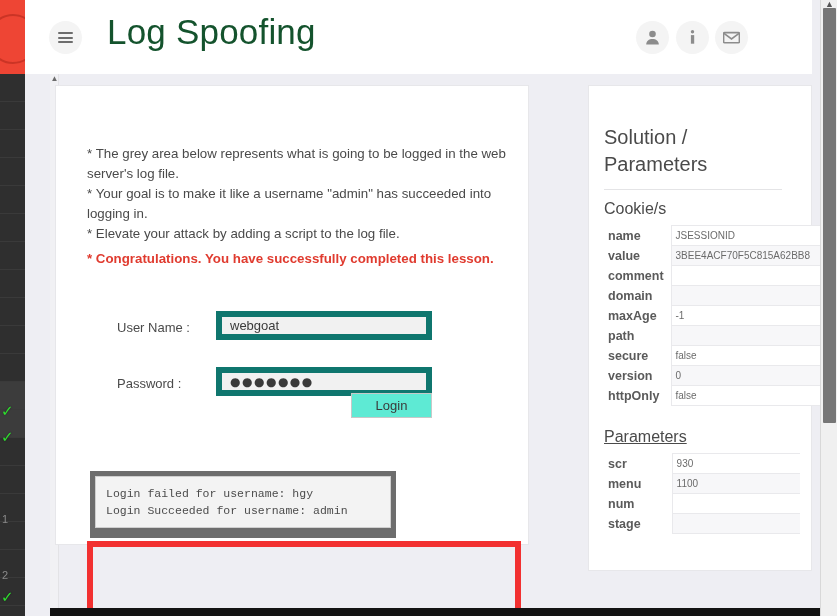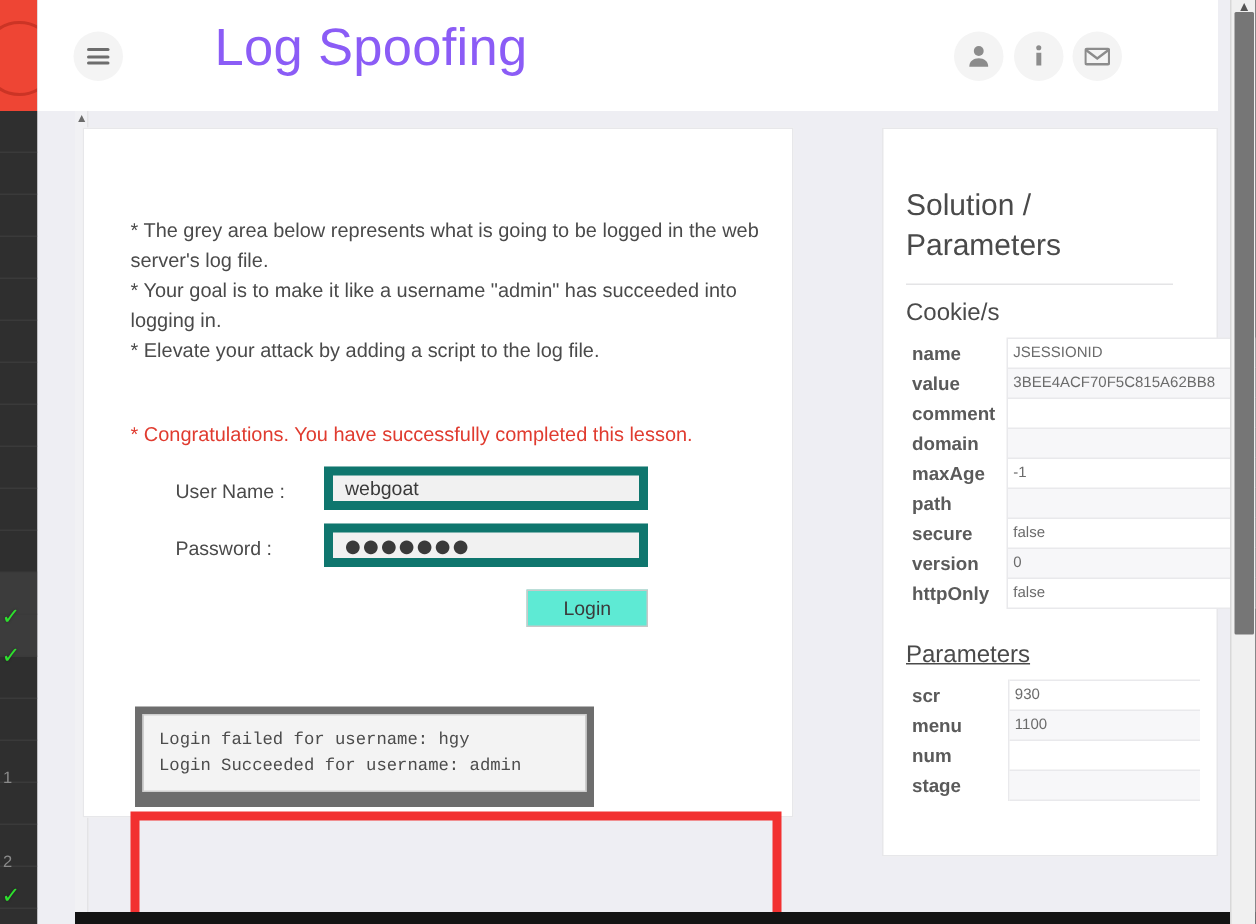--- a/index.html
+++ b/index.html
@@ -75,24 +75,23 @@
   #hamburger i {
     position: absolute; left: 9px; width: 15px; height: 2px;
     background: #6d6d6d; border-radius: 1px;
   }
   #hamburger i:nth-child(1) { top: 11px; }
   #hamburger i:nth-child(2) { top: 15.5px; }
   #hamburger i:nth-child(3) { top: 20px; }
 
   #page-title {
     position: absolute; left: 82px; top: 12px;
-    font-size: 35px; color: #8b5cf6;
+    font-size: 35px; color: #14532d;
     font-weight: 400; letter-spacing: .2px;
     white-space: nowrap;
-    margin-left: 36px;
   }
 
   .hdr-icon {
     position: absolute; top: 21px;
     width: 33px; height: 33px; border-radius: 50%;
     background: #f4f4f4;
     cursor: pointer;
   }
   .hdr-icon svg { position: absolute; left: 8px; top: 8px; }
   #icon-user { left: 611px; }
@@ -136,31 +135,31 @@
   #lesson-body {
     position: absolute; left: 31px; top: 58px;
     width: 434px;
   }
   .lsn-line {
     font-size: 13.3px;
     line-height: 20px;
     color: #4a4a4a;
   }
   #congrats {
-    margin-top: 36px;
+    margin-top: 5px;
     font-size: 13.3px;
     line-height: 20px;
-    font-weight: normal;
+    font-weight: bold;
     color: #e03b2f;
     width: 450px;
   }
 
   
   #login-form { position: absolute; left: 31px; top: 225px; width: 440px; }
-  .frm-row { position: relative; height: 38px; }
+  .frm-row { position: relative; height: 56px; }
   .frm-label {
     position: absolute; left: 30px; top: 9px;
     font-size: 13px; color: #4a4a4a;
   }
   .frm-input {
     position: absolute; left: 129px; top: 0;
     width: 216px; height: 29px;
     background: #f1f1f1;
     border: 6px solid #0f766e;
     font-size: 13px; color: #3a3a3a;

